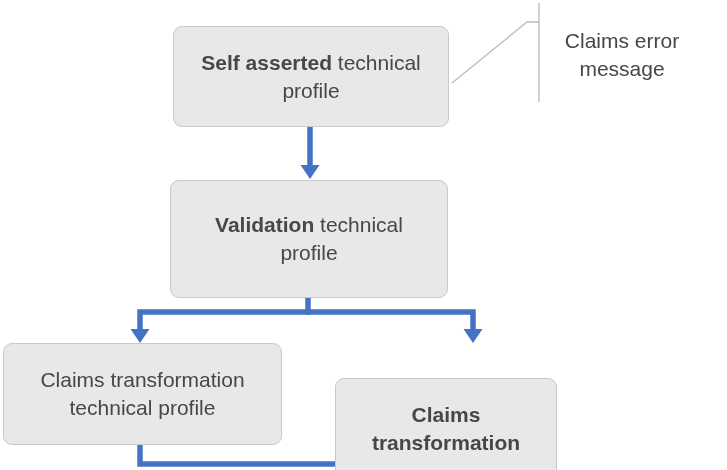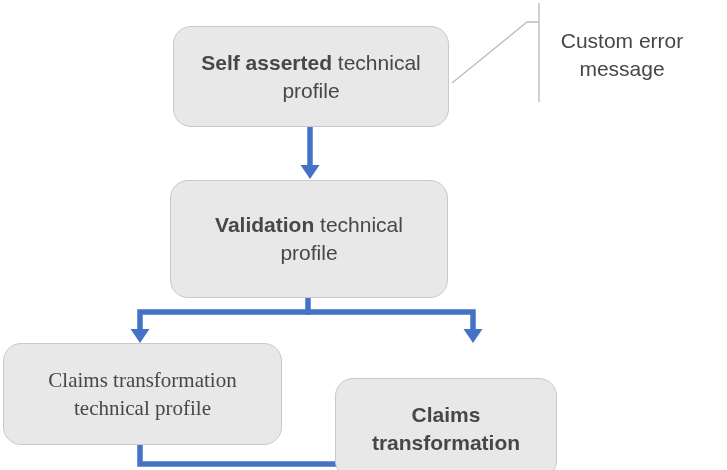--- a/index.html
+++ b/index.html
@@ -39,37 +39,37 @@
   .callout-line {
     stroke: var(--callout-line);
     stroke-width: 1.4;
     fill: none;
   }
 
   .node {
     position: absolute;
     background: var(--box-fill);
     border: 1.5px solid var(--box-border);
-    border-radius: 18px;
+    border-radius: 9px;
     display: flex;
     align-items: center;
     justify-content: center;
     color: var(--text);
     font-size: 21px;
     line-height: 28px;
   }
   .node .label {
     text-align: center;
     max-width: 236px;
   }
   .b { font-weight: 700; }
 
   #node-self-asserted { left: 173px; top: 26px;  width: 276px; height: 101px; }
   #node-validation    { left: 170px; top: 180px; width: 278px; height: 118px; }
-  #node-claims-tp     { left: 3px;   top: 343px; width: 279px; height: 102px; font-family: Liberation Serif, serif; }
+  #node-claims-tp     { left: 3px;   top: 343px; width: 279px; height: 102px; }
   #node-claims-tx     { left: 335px; top: 350px; width: 222px; height: 101px; margin-top: 28px; }
 
   .callout-text {
     position: absolute;
     left: 547px; top: 27px;
     width: 150px;
     text-align: center;
     color: var(--text);
     font-size: 21px;
     line-height: 28px;
@@ -114,15 +114,15 @@
   </div>
 
   <div class="node" id="node-claims-tp">
     <div class="label"><span>Claims transformation technical profile</span></div>
   </div>
 
   <div class="node" id="node-claims-tx">
     <div class="label"><span class="b">Claims transformation</span></div>
   </div>
 
-  <div class="callout-text">Custom error message</div>
+  <div class="callout-text">Claims error message</div>
 
 </div>
 
 </body></html>

